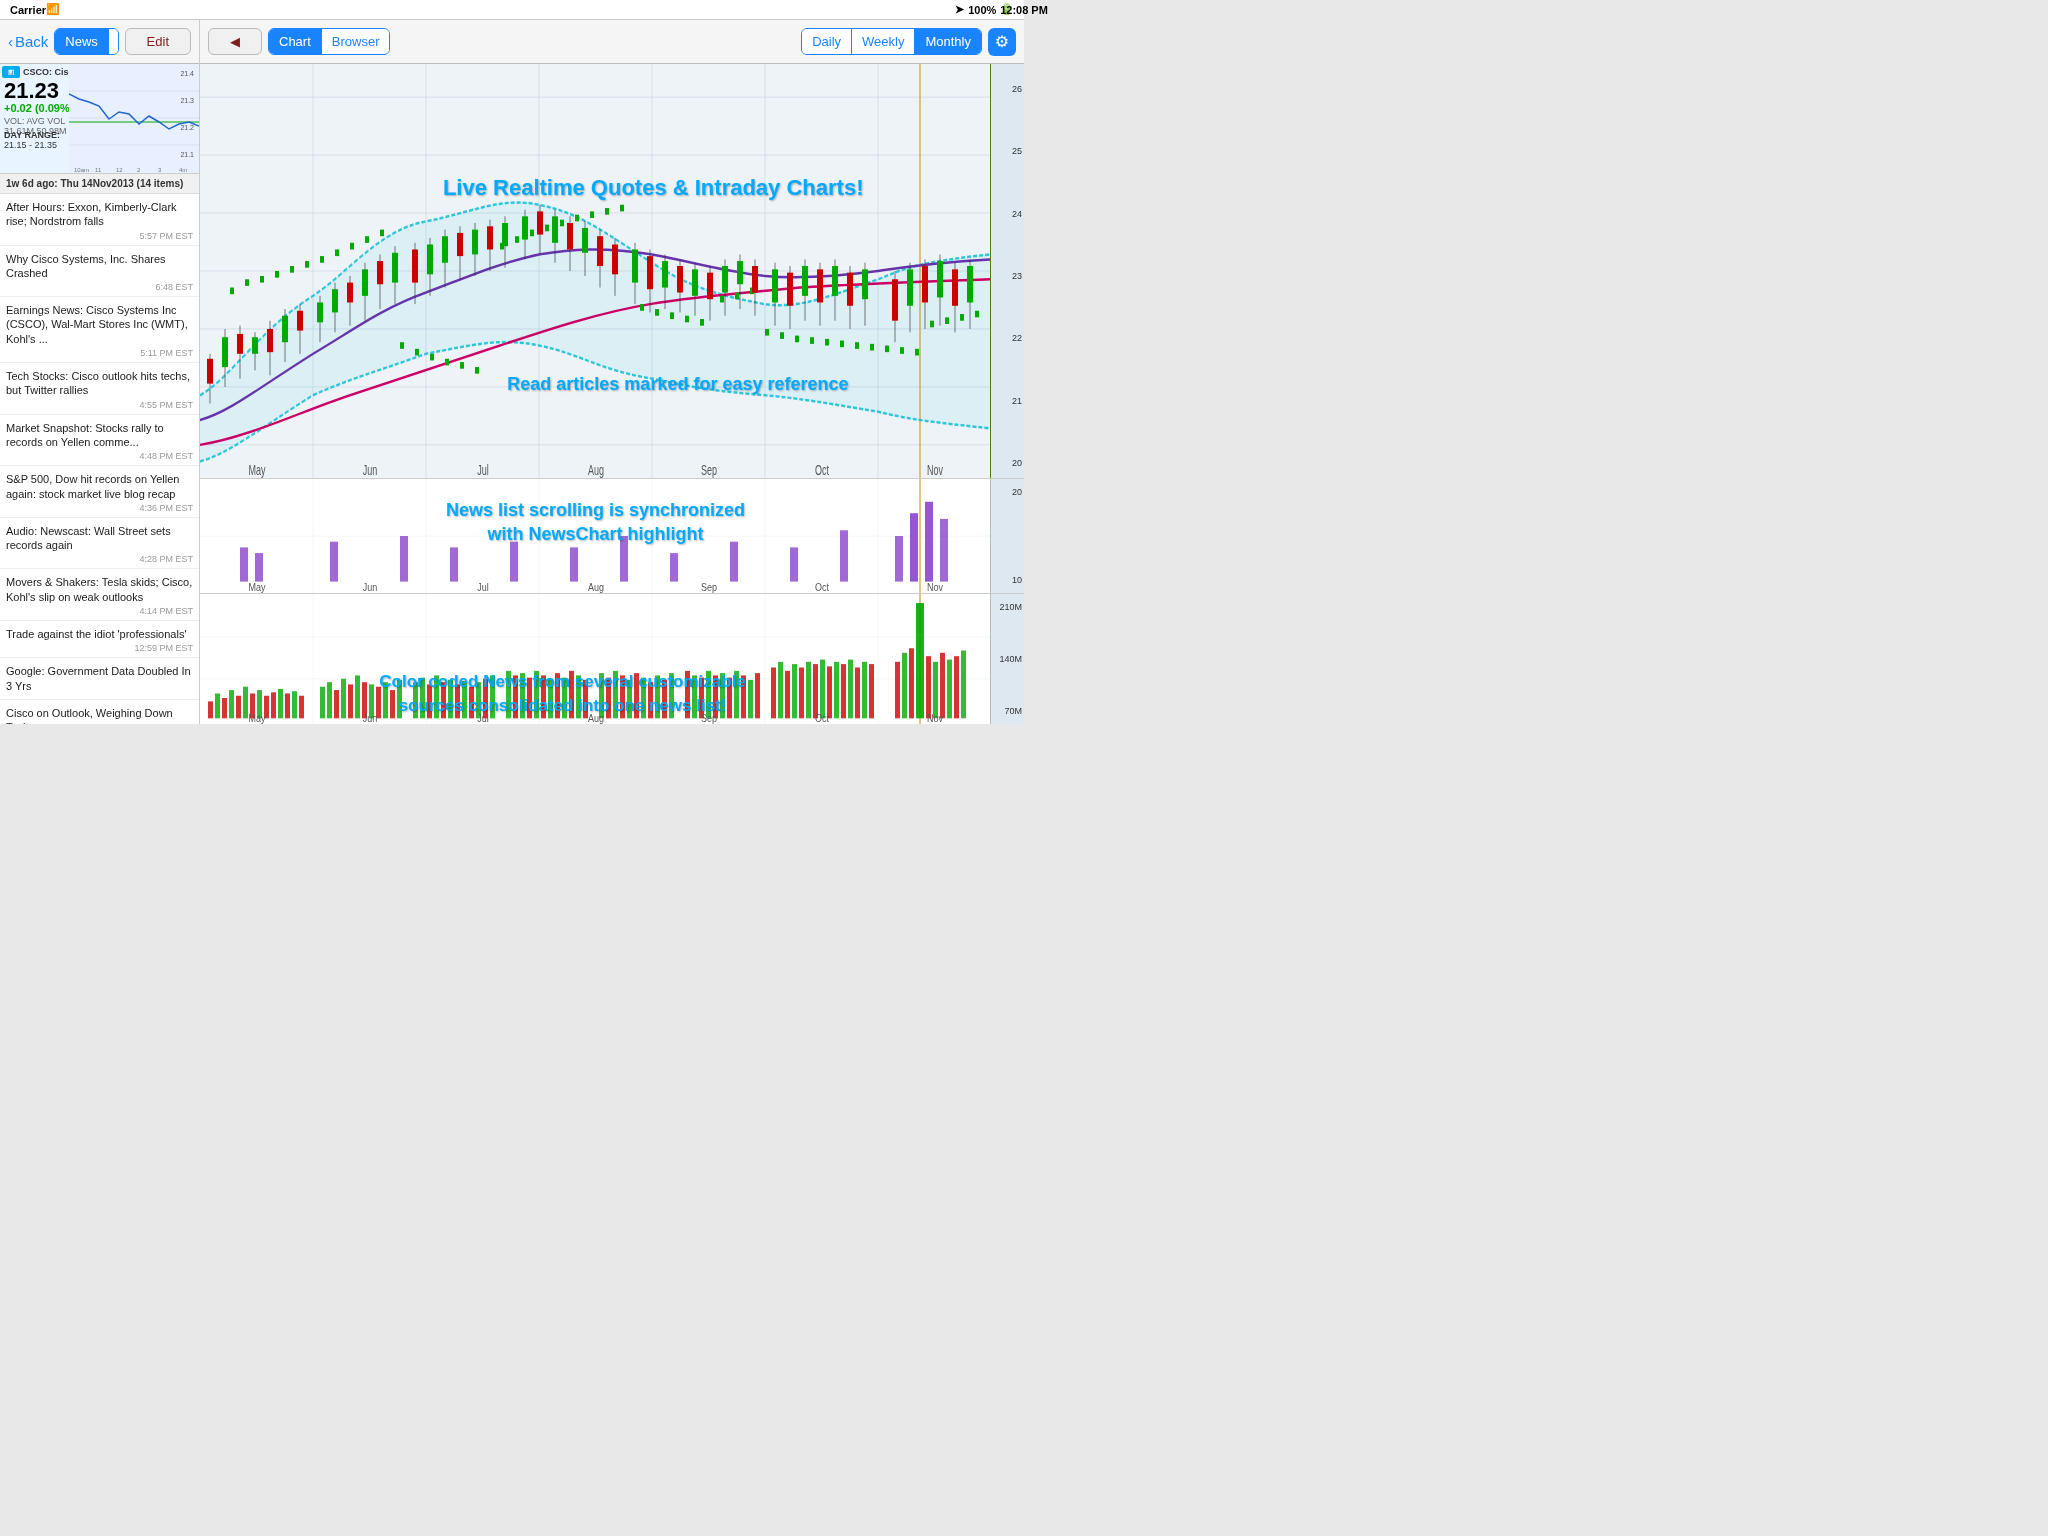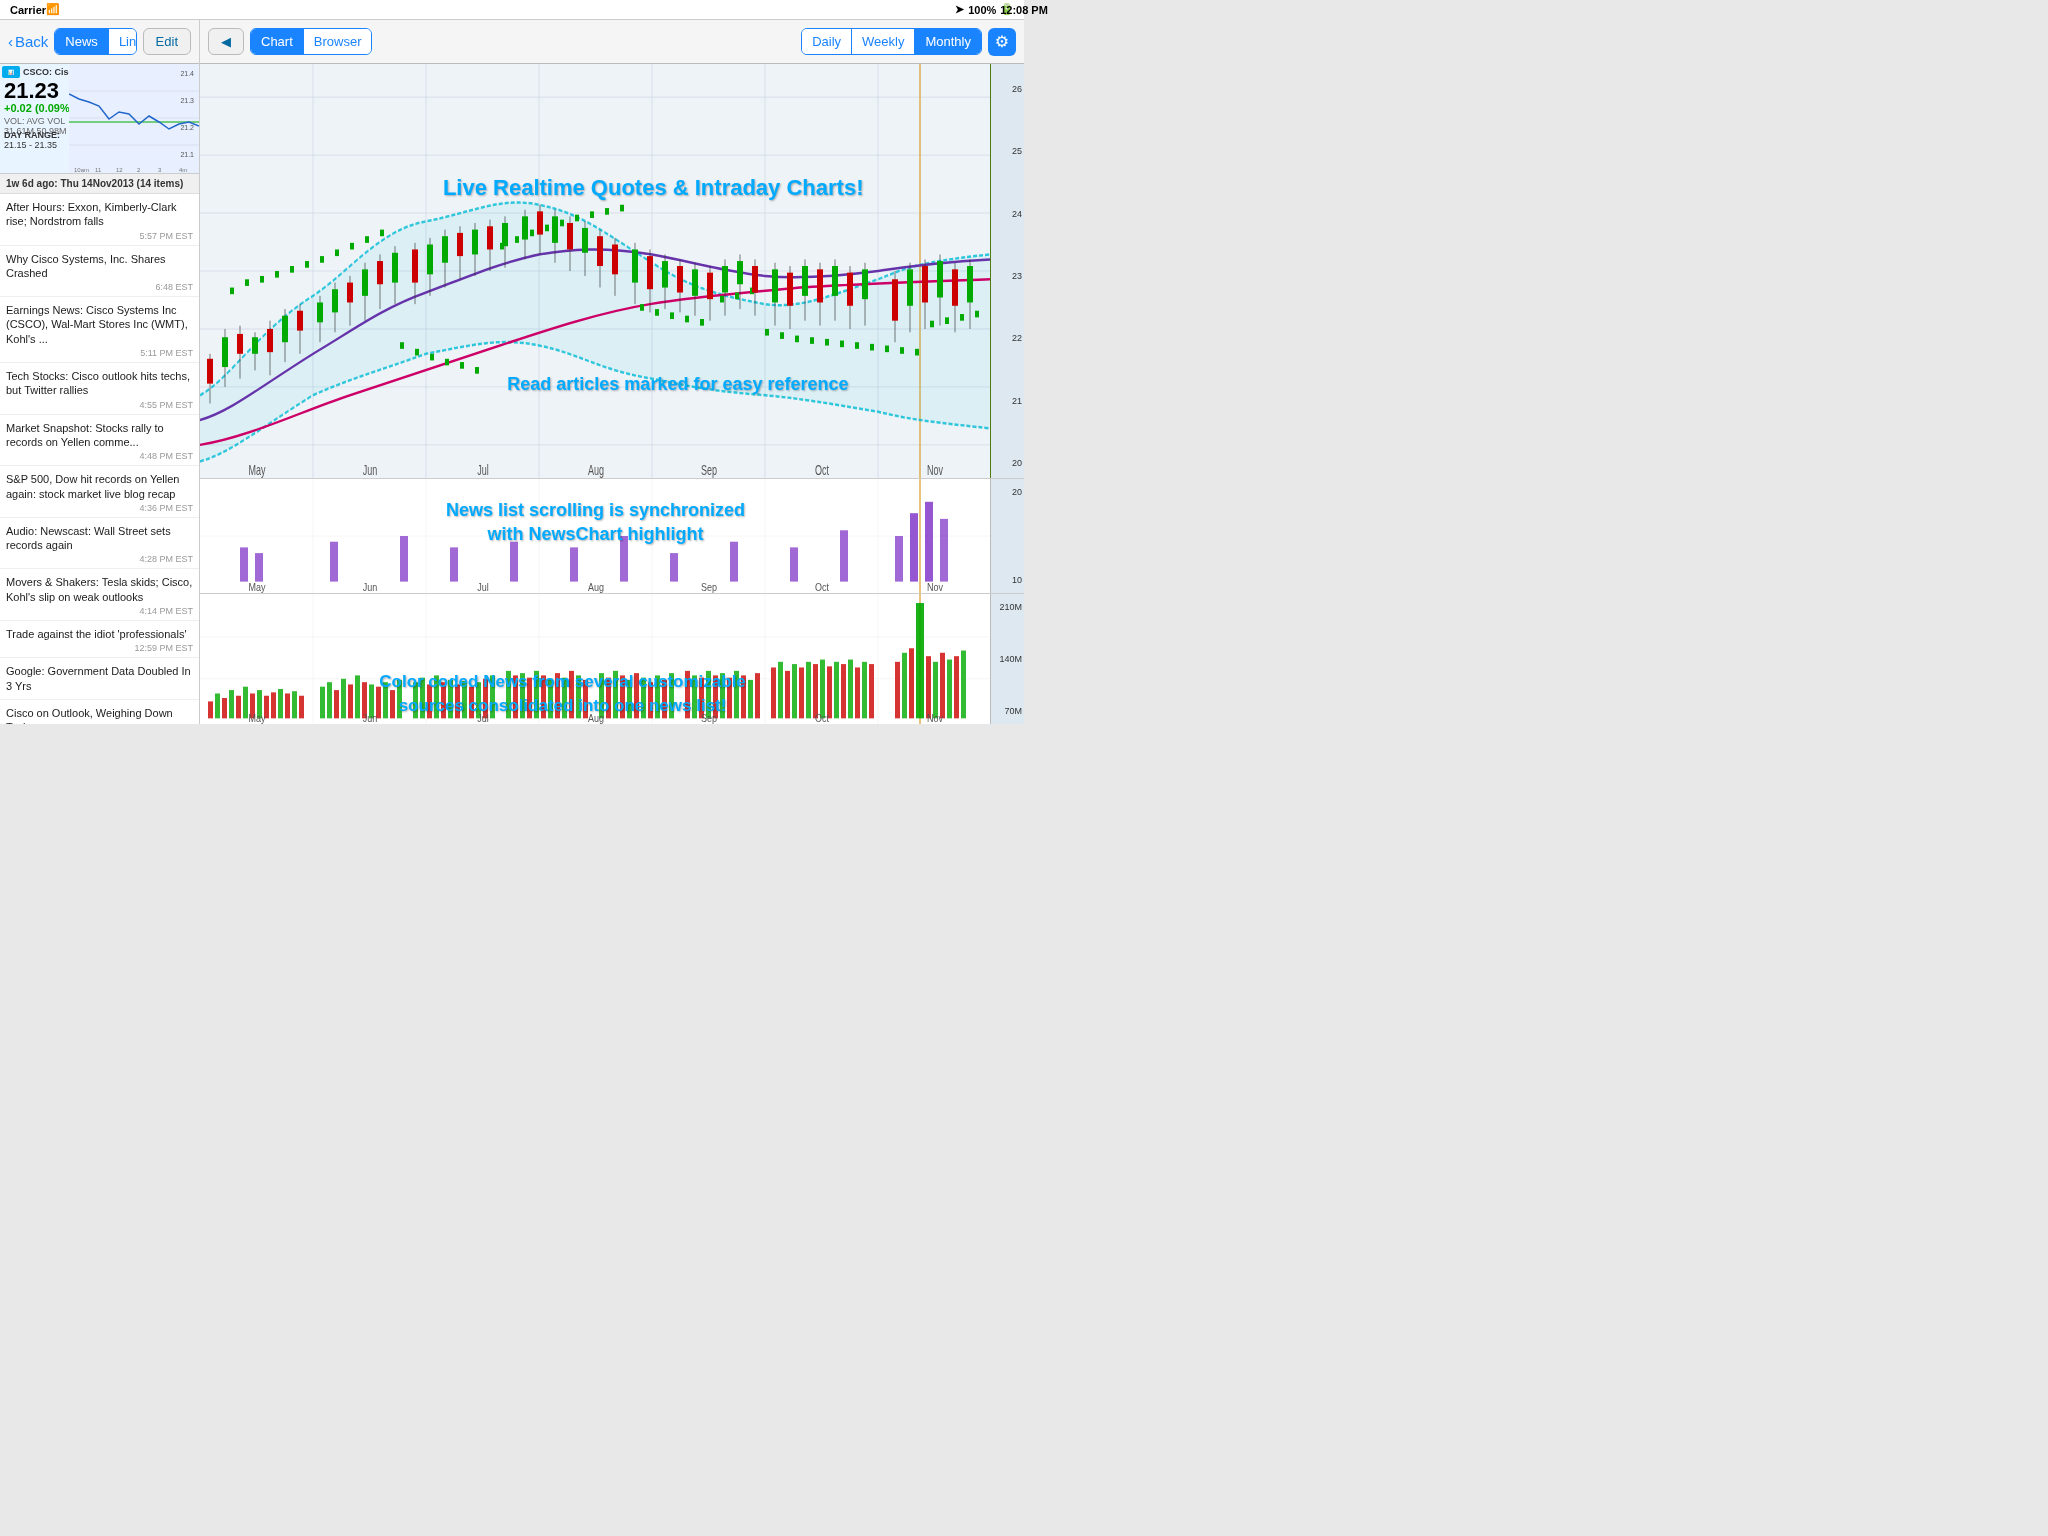--- a/index.html
+++ b/index.html
@@ -25,27 +25,27 @@
     .nav-bar {
       background: #f5f5f5;
       border-bottom: 1px solid #bbb;
       height: 44px;
       display: flex;
       align-items: center;
       padding: 0 8px;
       gap: 6px;
     }
     .btn {
-      padding: 5px 12px;
+      padding: 5px 21px;
       border-radius: 6px;
       border: 1px solid #bbb;
       background: #f0f0f0;
       font-size: 13px;
       cursor: pointer;
-      color: #0369a1;
+      color: #7f1d1d;
     }
     .btn-blue {
       background: #1a84ff;
       color: #fff;
       border-color: #0066dd;
     }
     .back-btn {
       background: transparent;
       border: none;
       color: #1a84ff;

